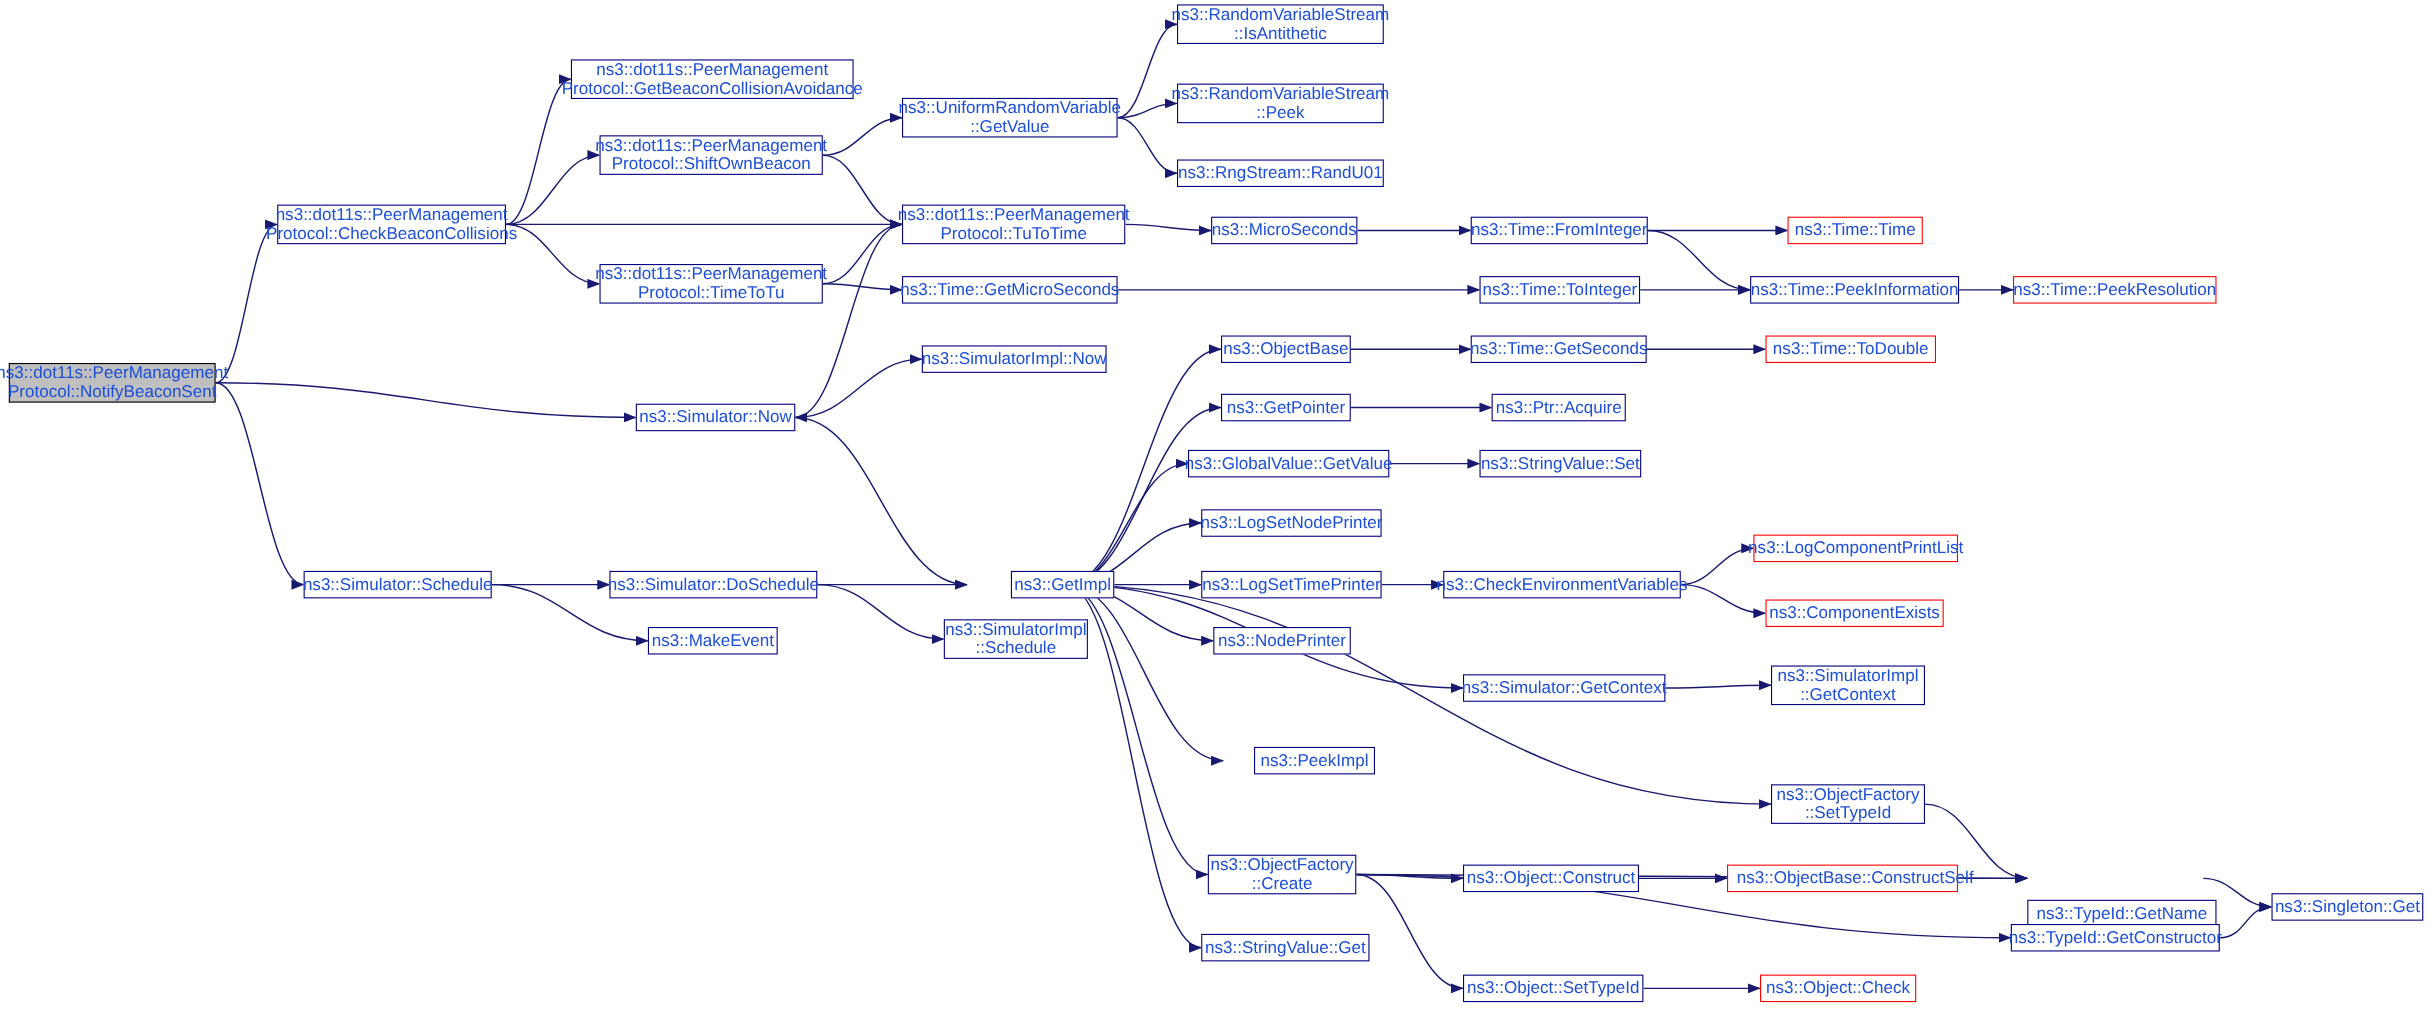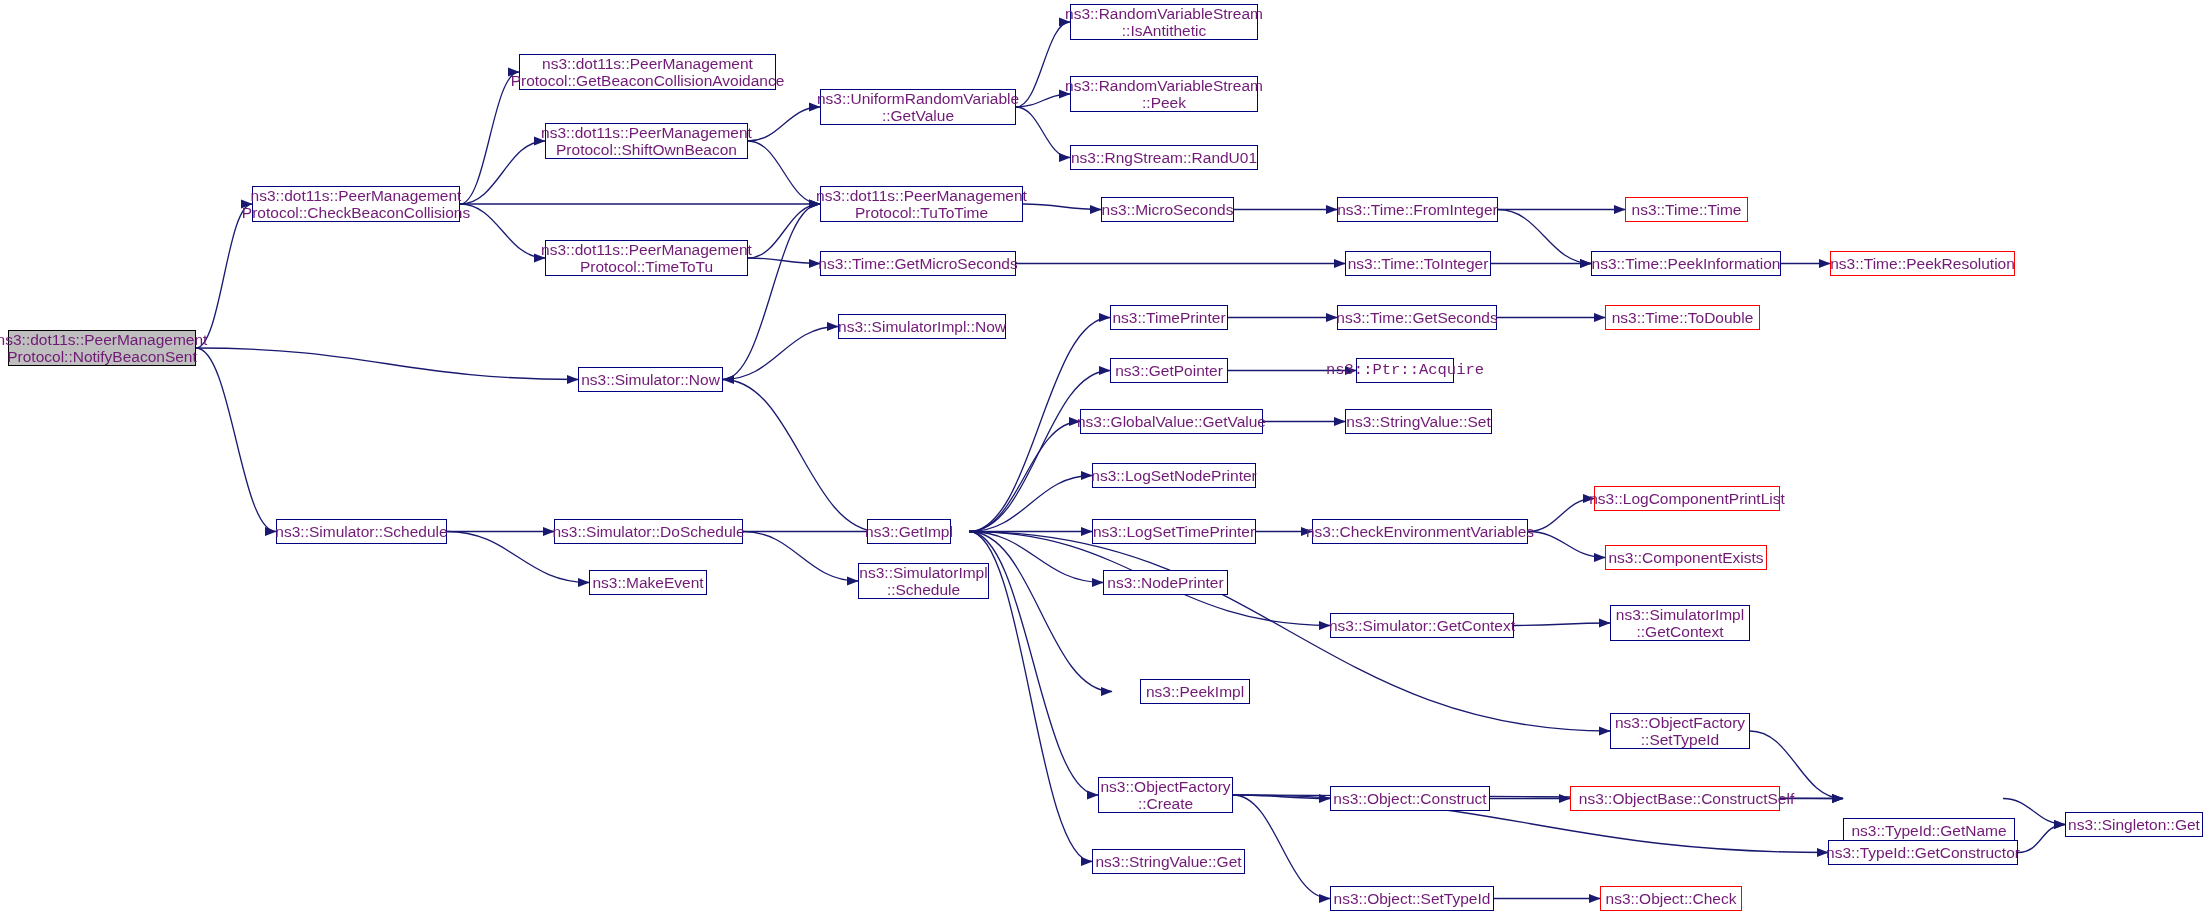--- a/index.html
+++ b/index.html
@@ -1,21 +1,21 @@
 <!DOCTYPE html>
 <html><head>
 <meta charset="utf-8">
 <style>
   html,body{margin:0;padding:0;background:#ffffff;}
   #canvas{position:relative;width:2208px;height:921px;background:#ffffff;
           font-family:"Liberation Sans", sans-serif;overflow:hidden;}
   svg.edges{position:absolute;left:0;top:0;width:2208px;height:921px;pointer-events:none;}
   .node{position:absolute;box-sizing:border-box;border:1px solid #000080;background:#ffffff;
         display:flex;align-items:center;justify-content:center;text-align:center;
-        font-size:15.5px;line-height:1.12;color:#701a75;padding:1px 4px;}
+        font-size:15.5px;line-height:1.12;color:#1d4ed8;padding:1px 4px;}
   .node.red{border-color:#ff0000;}
   .node.cur{background:#bfbfbf;border-color:#000000;}
   .node span{display:block;white-space:pre;}
 </style>
 </head>
 <body>
 
 <div id="canvas">
   <svg class="edges" viewBox="0 0 2208 921">
     <defs>
@@ -141,53 +141,53 @@
       <div class="node" style="left: 1591px; top: 251px; width: 190px; height: 25px;">
         <span>ns3::Time::PeekInformation</span>
       </div>
       <div class="node red" style="left: 1830px; top: 251px; width: 185px; height: 25px;">
         <span>ns3::Time::PeekResolution</span>
       </div>
       <div class="node" style="left: 838px; top: 314px; width: 168px; height: 25px;">
         <span>ns3::SimulatorImpl::Now</span>
       </div>
       <div class="node" style="left: 1110px; top: 305px; width: 118px; height: 25px;">
-        <span>ns3::TimePrinter</span>
+        <span>ns3::ObjectBase</span>
       </div>
       <div class="node" style="left: 1337px; top: 305px; width: 160px; height: 25px; align-items: center;">
         <span>ns3::Time::GetSeconds</span>
       </div>
       <div class="node red" style="left: 1605px; top: 305px; width: 155px; height: 25px;">
         <span>ns3::Time::ToDouble</span>
       </div>
       <div class="node" style="left: 578px; top: 367px; width: 145px; height: 25px;">
         <span>ns3::Simulator::Now</span>
       </div>
       <div class="node" style="left: 1110px; top: 358px; width: 118px; height: 25px;">
         <span>ns3::GetPointer</span>
       </div>
-      <div class="node" style="left: 1356px; top: 358px; width: 98px; height: 25px; font-family: Liberation Mono, monospace;">
+      <div class="node" style="left: 1356px; top: 358px; width: 122px; height: 25px;">
         <span>ns3::Ptr::Acquire</span>
       </div>
       <div class="node" style="left: 1080px; top: 409px; width: 183px; height: 25px;">
         <span>ns3::GlobalValue::GetValue</span>
       </div>
       <div class="node" style="left: 1345px; top: 409px; width: 147px; height: 25px;">
         <span>ns3::StringValue::Set</span>
       </div>
       <div class="node" style="left: 1092px; top: 463px; width: 164px; height: 25px;">
         <span>ns3::LogSetNodePrinter</span>
       </div>
       <div class="node" style="left: 276px; top: 519px; width: 171px; height: 25px;">
         <span>ns3::Simulator::Schedule</span>
       </div>
       <div class="node" style="left: 554px; top: 519px; width: 189px; height: 25px;">
         <span>ns3::Simulator::DoSchedule</span>
       </div>
-      <div class="node" style="left: 867px; top: 519px; width: 84px; height: 25px;">
+      <div class="node" style="left: 919px; top: 519px; width: 94px; height: 25px;">
         <span>ns3::GetImpl</span>
       </div>
       <div class="node" style="left: 1092px; top: 519px; width: 164px; height: 25px;">
         <span>ns3::LogSetTimePrinter</span>
       </div>
       <div class="node" style="left: 1312px; top: 519px; width: 216px; height: 25px;">
         <span>ns3::CheckEnvironmentVariables</span>
       </div>
       <div class="node red" style="left: 1594px; top: 486px; width: 186px; height: 25px;">
         <span>ns3::LogComponentPrintList</span>

